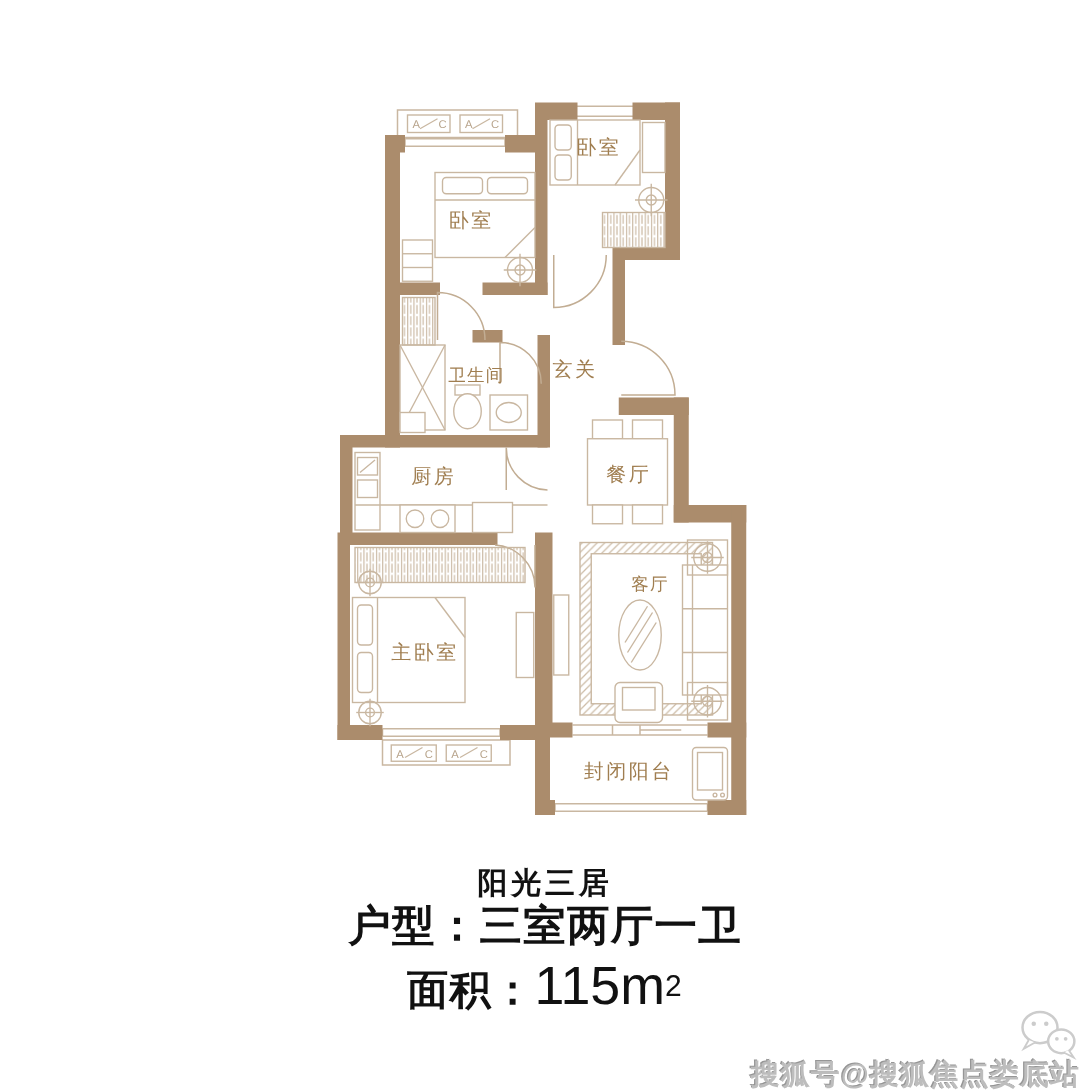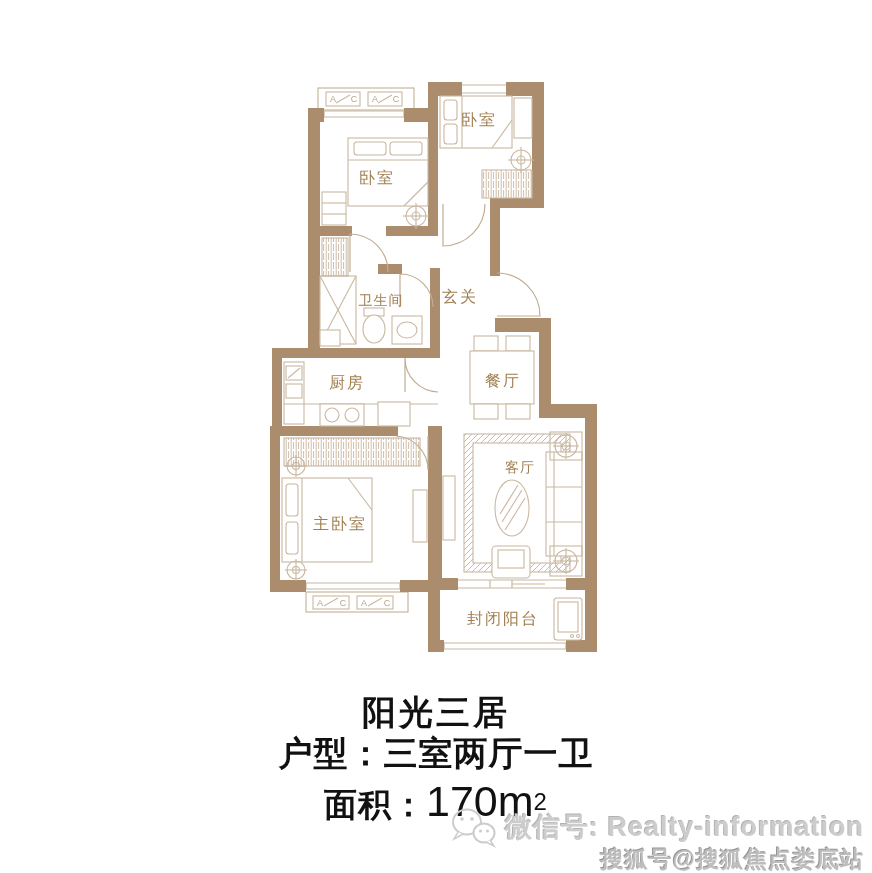--- a/index.html
+++ b/index.html
@@ -12,21 +12,21 @@
     fill:#a07e50;font-size:16px;letter-spacing:2px;font-weight:400;
     text-anchor:middle;dominant-baseline:central;
     font-family:"Liberation Sans","DejaVu Sans",sans-serif;
   }
   .room-label.small{font-size:14px;letter-spacing:1px;}
   .ac-letter{fill:#b7a38a;font-size:9px;text-anchor:middle;dominant-baseline:central;}
   #caption{
     position:absolute;left:0;top:692px;width:872px;text-align:center;color:#111111;
   }
   #caption .cap-line{line-height:1.22;}
-  #cap-title{font-size:34px;font-weight:700;letter-spacing:3px;}
+  #cap-title{font-size:24px;font-weight:700;letter-spacing:3px;}
   #cap-layout{font-size:34px;font-weight:700;letter-spacing:1px;}
   #cap-area{font-size:33px;font-weight:700;letter-spacing:1px;}
   #cap-area .num{font-size:43px;font-weight:400;letter-spacing:0;}
   #cap-area sup{font-size:24px;font-weight:400;vertical-align:6px;}
   #watermark{
     position:absolute;right:8px;top:806px;width:500px;
     display:flex;flex-direction:column;align-items:flex-end;
   }
   #wm-row1{display:flex;align-items:center;gap:6px;
     color:#cccccc;font-size:27px;font-weight:700;letter-spacing:1px;
@@ -301,37 +301,36 @@
     <text class="room-label" x="503" y="380">餐厅</text>
     <text class="room-label small" x="520" y="467">客厅</text>
     <text class="room-label" x="340" y="523">主卧室</text>
     <text class="room-label" x="503" y="618">封闭阳台</text>
   </g>
 </svg>
 
 <div id="caption">
   <div class="cap-line" id="cap-title">阳光三居</div>
   <div class="cap-line" id="cap-layout">户型：三室两厅一卫</div>
-  <div class="cap-line" id="cap-area"><span>面积：</span><span class="num">170m</span><sup>2</sup></div>
+  <div class="cap-line" id="cap-area"><span>面积：</span><span class="num">115m</span><sup>2</sup></div>
 </div>
 
 <div id="watermark">
   <div id="wm-row1">
     <svg width="50" height="42" viewBox="0 0 50 42">
       <g fill="none" stroke="#cccccc" stroke-width="2">
         <ellipse cx="18" cy="16" rx="14" ry="12.5"></ellipse>
         <path d="M9,26 L5,33 L14,28" fill="#ffffff" stroke-width="1.5"></path>
         <ellipse cx="35" cy="27" rx="10.5" ry="9.5" fill="#ffffff"></ellipse>
         <path d="M41,34 L45,40 L37,36" fill="#ffffff" stroke-width="1.5"></path>
       </g>
       <g fill="#cccccc">
         <circle cx="13" cy="13" r="1.8"></circle>
             <circle cx="23" cy="13" r="1.8"></circle>
         <circle cx="31.5" cy="25" r="1.5"></circle>
             <circle cx="38.5" cy="25" r="1.5"></circle>
       </g>
     </svg>
-    <span>微信号: Realty-information</span>
   </div>
   <div id="wm-row2">搜狐号@搜狐焦点娄底站</div>
 </div>
 
 </div>
 
 </body></html>

